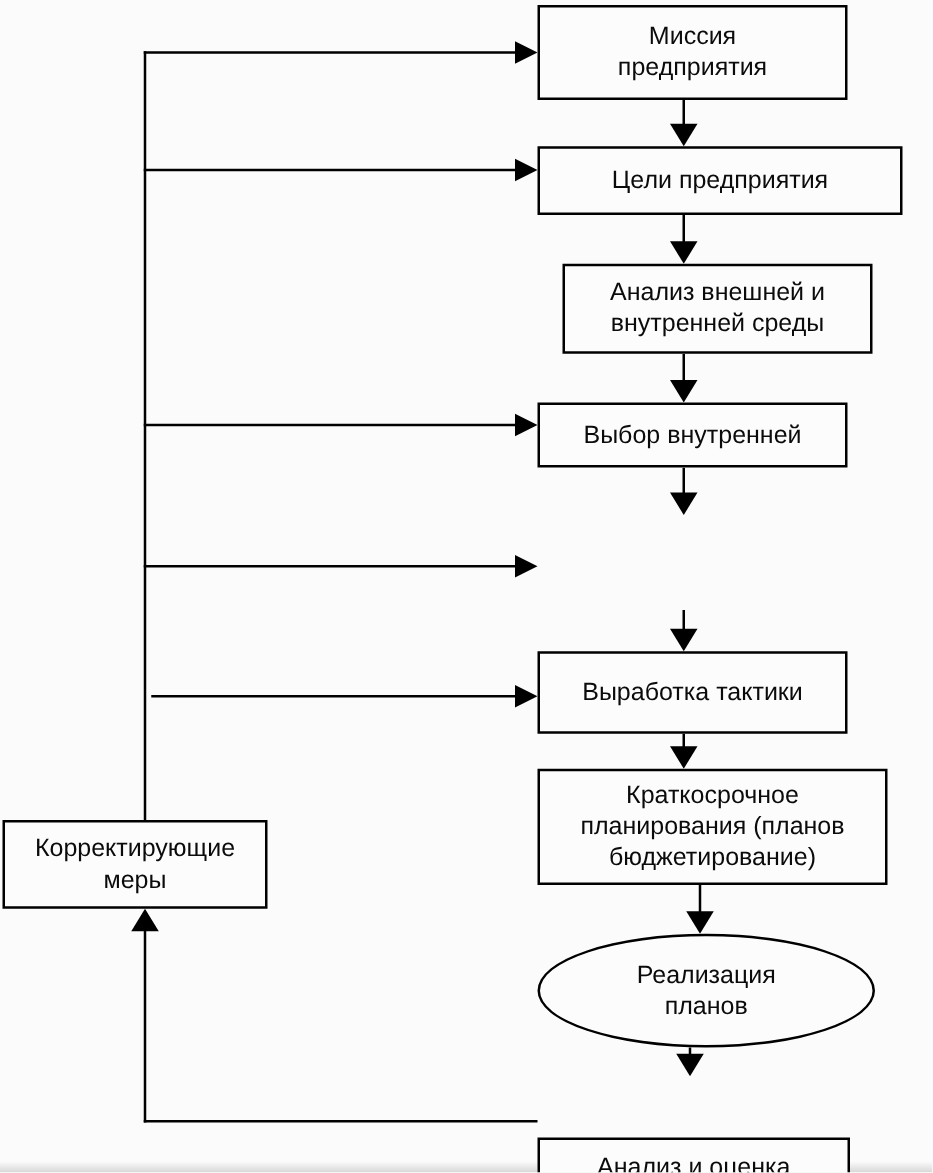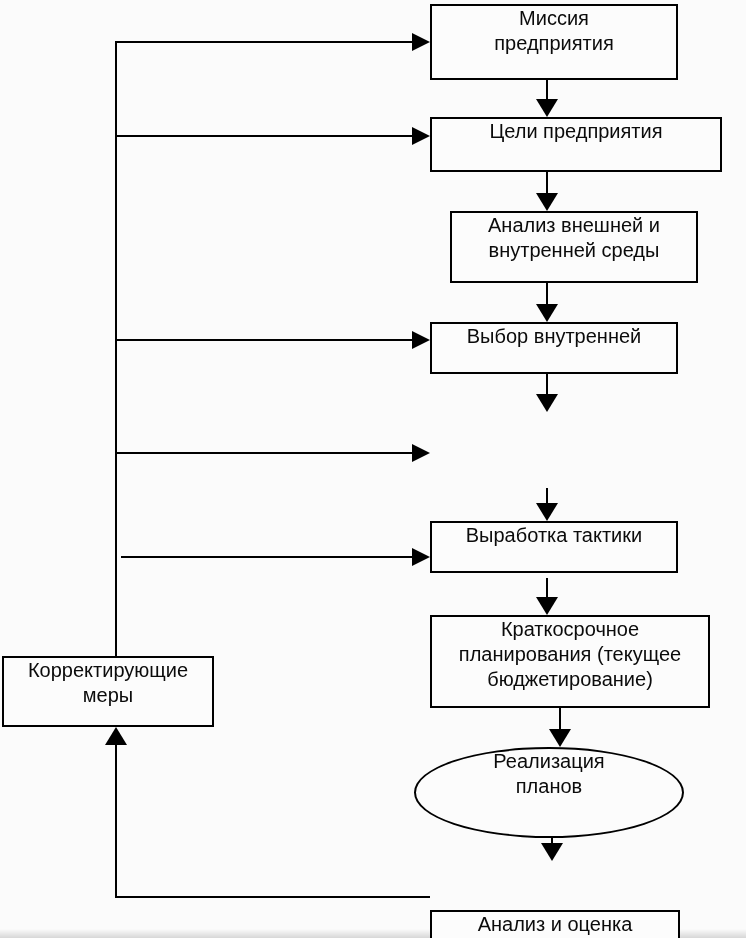--- a/index.html
+++ b/index.html
@@ -12,21 +12,21 @@
     overflow:hidden;
   }
   .box{
     position:absolute;
     box-sizing:border-box;
     border:2px solid #000;
     background:#fcfcfc;
     display:flex;
     flex-direction:column;
     align-items:center;
-    justify-content:flex-start;
+    justify-content:center;
     text-align:center;
     z-index:2;
   }
   .label{
     white-space:pre-line;
     font-size:20px;
     line-height:25px;
     font-weight:400;
   }
   .note{
@@ -80,31 +80,31 @@
   <div class="box" style="left:430px;top:211px;width:248px;height:72px;margin-left:20px;">
     <div class="label">Анализ внешней и
 внутренней среды</div>
   </div>
 
   <div class="box" style="left:430px;top:322px;width:248px;height:52px;">
     <div class="label">Выбор внутренней</div>
   </div>
 
 
-  <div class="box" style="left:430px;top:521px;width:248px;height:52px;">
+  <div class="box" style="left:430px;top:521px;width:248px;height:66px;">
     <div class="label">Выработка тактики</div>
   </div>
 
   <div class="box" style="left:430px;top:615px;width:280px;height:93px;">
     <div class="label">Краткосрочное
-планирования (текущее
+планирования (планов
 бюджетирование)</div>
   </div>
 
-  <div class="box ellipse" style="left:414px;top:747px;width:270px;height:91px;">
+  <div class="box ellipse" style="left:430px;top:747px;width:270px;height:91px;">
     <div class="label">Реализация
 планов</div>
   </div>
 
   <div class="box" style="left:430px;top:910px;width:250px;height:73px;">
     <div class="label">Анализ и оценка
 результатов</div>
   </div>
 
   <div class="box" style="left:2px;top:656px;width:212px;height:71px;">

